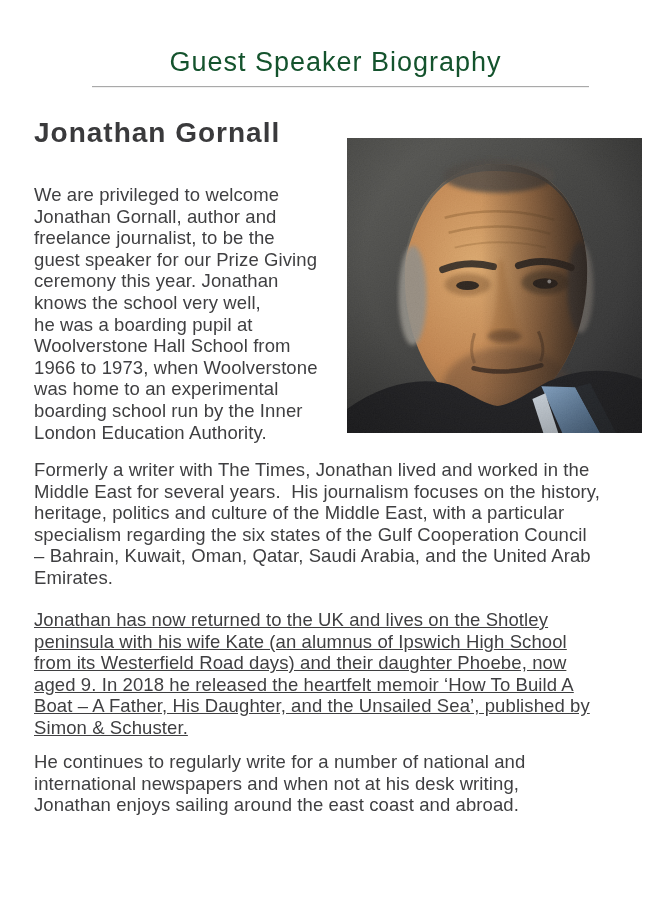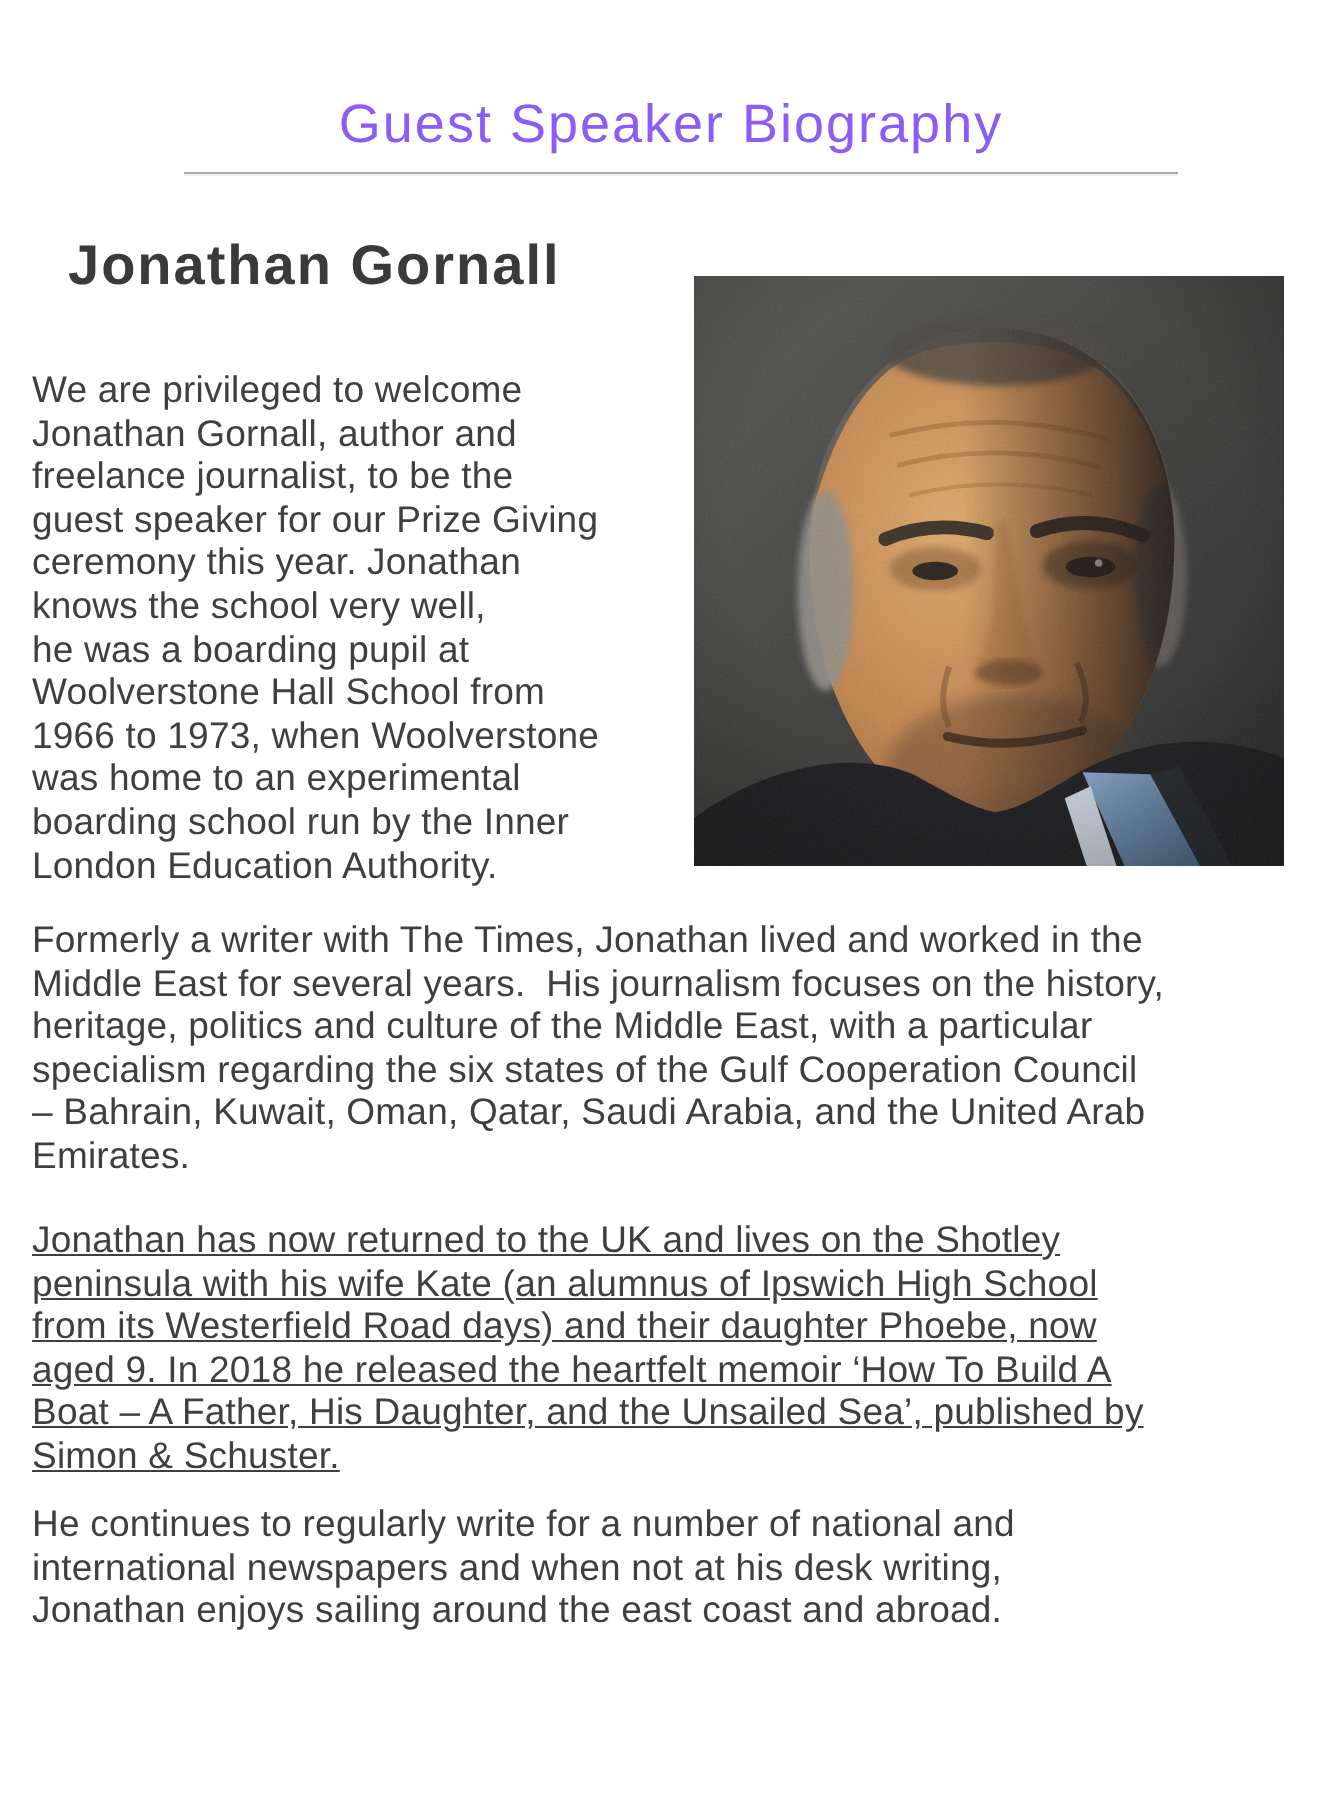--- a/index.html
+++ b/index.html
@@ -14,21 +14,21 @@
   }
   .doc-title {
     position: absolute;
     top: 46px;
     left: 0;
     width: 671px;
     text-align: center;
     font-size: 27px;
     line-height: 32px;
     letter-spacing: 1px;
-    color: #8b5cf6;
+    color: #14532d;
     font-weight: 400;
   }
   .title-rule {
     position: absolute;
     top: 86px;
     left: 92px;
     width: 497px;
     height: 0;
     border-top: 1px solid #a9a9a9;
     box-shadow: 0 1px 0 rgba(0,0,0,0.06);
@@ -38,21 +38,21 @@
     top: 116px;
     left: 34px;
     font-size: 28px;
     line-height: 34px;
     font-weight: 700;
     letter-spacing: 1px;
     color: #3a3a3c;
   }
   .para {
     position: absolute;
-    left: 16px;
+    left: 34px;
     font-size: 18.5px;
     line-height: 21.6px;
     letter-spacing: 0.1px;
     white-space: pre-wrap;
     color: #3f3f41;
   }
   .para-intro   { top: 184px; width: 318px; }
   .para-career  { top: 459px; width: 612px; }
   .para-family  { top: 609px; width: 612px; text-decoration: underline; }
   .para-current { top: 751px; width: 612px; }

